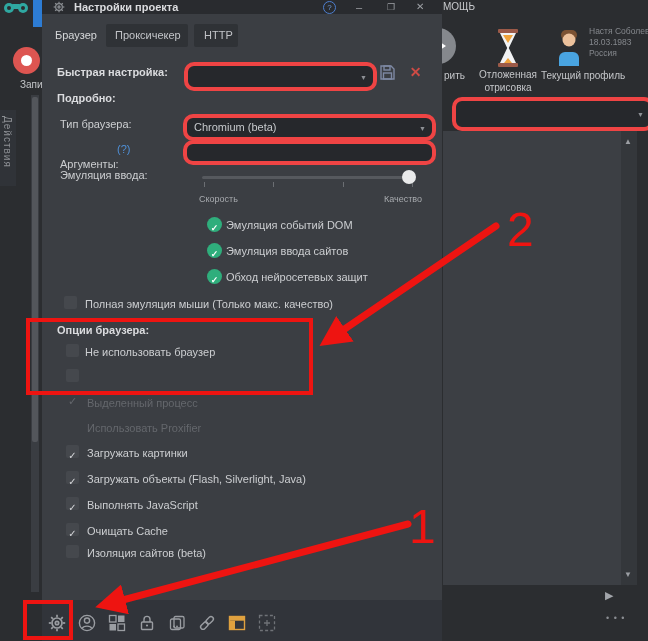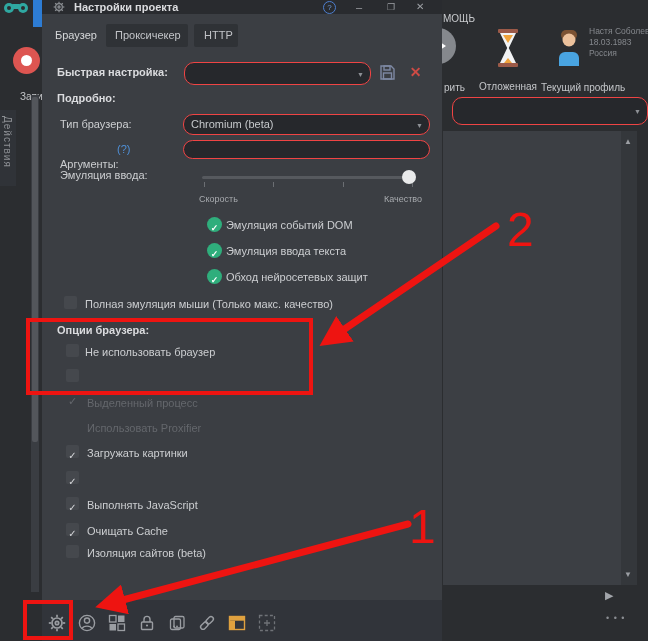--- a/index.html
+++ b/index.html
@@ -1,24 +1,24 @@
 <!DOCTYPE html>
 <html><head>
 <meta charset="utf-8">
 <style>
   html,body{margin:0;padding:0;background:#1e1f22;}
   .screen{position:relative;width:648px;height:641px;background:#2b2d30;overflow:hidden;
           font-family:"Liberation Sans",sans-serif;-webkit-font-smoothing:antialiased;}
   .abs{position:absolute;}
   .txt{position:absolute;white-space:nowrap;font-size:11px;color:#ccced1;}
   .b{font-weight:bold;color:#dbdcdf;}
-  .small{font-size:10px;color:#c4c6c9;margin-top:12px;}
+  .small{font-size:10px;color:#c4c6c9;}
   .tiny{font-size:8.5px;color:#85888d;line-height:11px;}
   .chip{background:#2f3236;border-radius:2px;color:#c2c4c8;}
-  .field{position:absolute;background:#26282c;border:1px solid #ef4444;border-radius:10px;}
+  .field{position:absolute;background:#26282c;border:4px solid #ef4444;border-radius:10px;}
   .ddarrow{position:absolute;color:#8d9095;font-size:7px;line-height:1;}
   .cb{position:absolute;width:13px;height:13px;background:#45484d;border-radius:2px;text-align:center;}
   .cb span{font-size:10px;line-height:13px;color:#d3d5d8;}
   .gc{position:absolute;width:15px;height:15px;border-radius:50%;background:#2fae7c;text-align:center;}
   .gc span{font-size:9px;line-height:15px;color:#ffffff;font-weight:bold;}
   .dis{color:#64676c;}
   .dialog{position:absolute;left:42px;top:0;width:400px;height:641px;background:#3b3e43;z-index:10;}
   .titlebar{position:absolute;left:0;top:0;width:400px;height:14px;background:#292b2f;}
   .winbtn{position:absolute;top:0;font-size:11px;color:#9da0a5;line-height:14px;}
   .anno{position:absolute;left:0;top:0;z-index:50;pointer-events:none;}
@@ -167,21 +167,21 @@
     <div class="abs" style="left:370px;top:182px;width:1px;height:5px;background:#6b6e73"></div>
     <div class="abs" style="left:360px;top:170px;width:14px;height:14px;border-radius:50%;background:#e9eaeb"></div>
     <div class="abs" style="left:157px;top:194px;font-size:9px;color:#a7aaae">Скорость</div>
     <div class="abs" style="left:342px;top:194px;width:44px;text-align:left;font-size:9px;color:#a7aaae">Качество</div>
 
     <div class="gc" style="left:165px;top:217px">
       <span>✓</span></div>
     <div class="txt" style="left:184px;top:219px">Эмуляция событий DOM</div>
     <div class="gc" style="left:165px;top:243px">
       <span>✓</span></div>
-    <div class="txt" style="left:184px;top:245px">Эмуляция ввода текста</div>
+    <div class="txt" style="left:184px;top:245px">Эмуляция ввода сайтов</div>
     <div class="gc" style="left:165px;top:269px">
       <span>✓</span></div>
     <div class="txt" style="left:184px;top:271px">Обход нейросетевых защит</div>
 
     <div class="cb" style="left:22px;top:296px"></div>
     <div class="txt" style="left:43px;top:298px">Полная эмуляция мыши (Только макс. качество)</div>
 
     <div class="txt b" style="left:15px;top:324px">Опции браузера:</div>
     <div class="cb" style="left:24px;top:344px"></div>
     <div class="txt" style="left:43px;top:346px">Не использовать браузер</div>
@@ -189,20 +189,21 @@
 
     <div class="abs dis" style="left:26px;top:395px;font-size:11px">✓</div>
     <div class="txt dis" style="left:45px;top:397px">Выделенный процесс</div>
     <div class="txt dis" style="left:45px;top:422px">Использовать Proxifier</div>
 
     <div class="cb" style="left:24px;top:445px">
       <span>✓</span></div>
     <div class="txt" style="left:45px;top:447px">Загружать картинки</div>
     <div class="cb" style="left:24px;top:471px">
       <span>✓</span></div>
+    <div class="txt" style="left:45px;top:473px">Загружать объекты (Flash, Silverlight, Java)</div>
     <div class="cb" style="left:24px;top:497px">
       <span>✓</span></div>
     <div class="txt" style="left:45px;top:499px">Выполнять JavaScript</div>
     <div class="cb" style="left:24px;top:523px">
       <span>✓</span></div>
     <div class="txt" style="left:45px;top:525px">Очищать Cache</div>
 
     <div class="cb" style="left:24px;top:545px"></div>
     <div class="txt" style="left:45px;top:547px">Изоляция сайтов (beta)</div>
 

